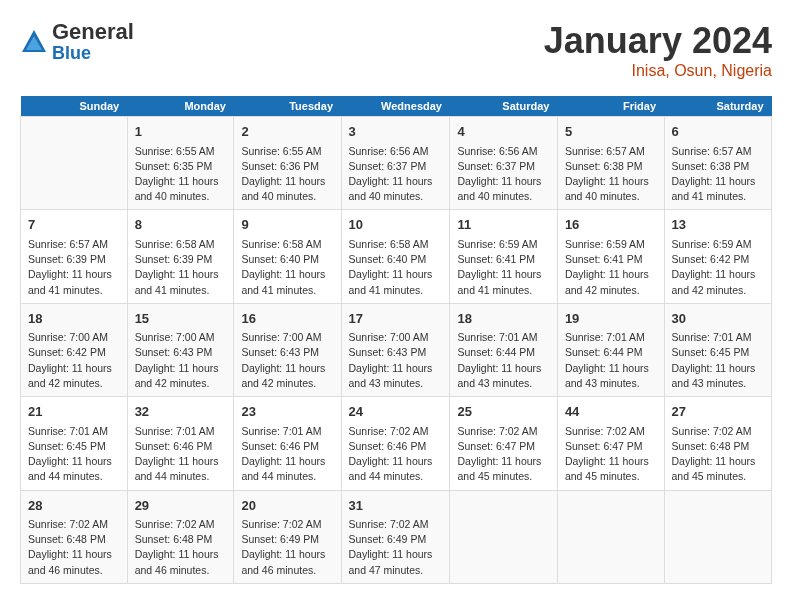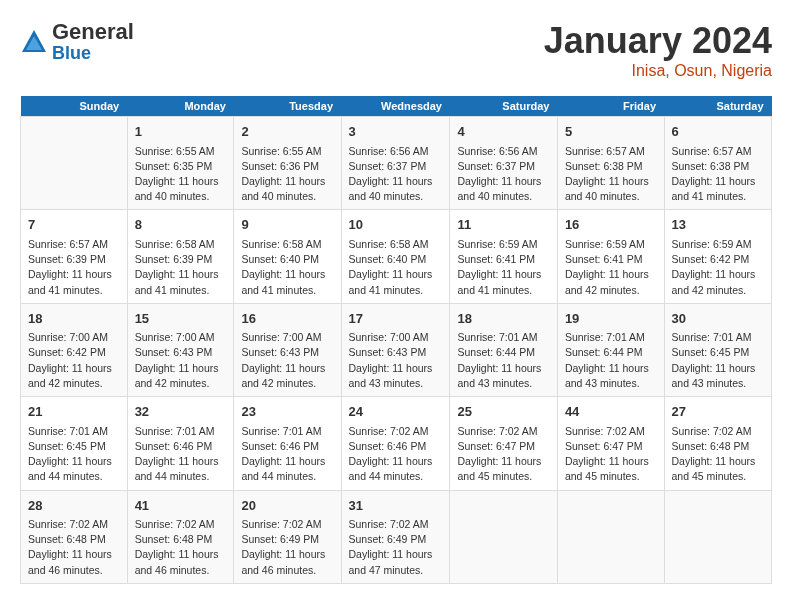--- a/index.html
+++ b/index.html
@@ -325,21 +325,21 @@
       </tr>
       <tr>
         <td>
           <span class="day-num">28</span>
           <div class="day-info" style="white-space: pre-line;">Sunrise: 7:02 AM
 Sunset: 6:48 PM
 Daylight: 11 hours
 and 46 minutes.</div>
         </td>
         <td>
-          <span class="day-num">41</span>
+          <span class="day-num">29</span>
           <div class="day-info" style="white-space: pre-line;">Sunrise: 7:02 AM
 Sunset: 6:48 PM
 Daylight: 11 hours
 and 46 minutes.</div>
         </td>
         <td>
           <span class="day-num">20</span>
           <div class="day-info" style="white-space: pre-line;">Sunrise: 7:02 AM
 Sunset: 6:49 PM
 Daylight: 11 hours

